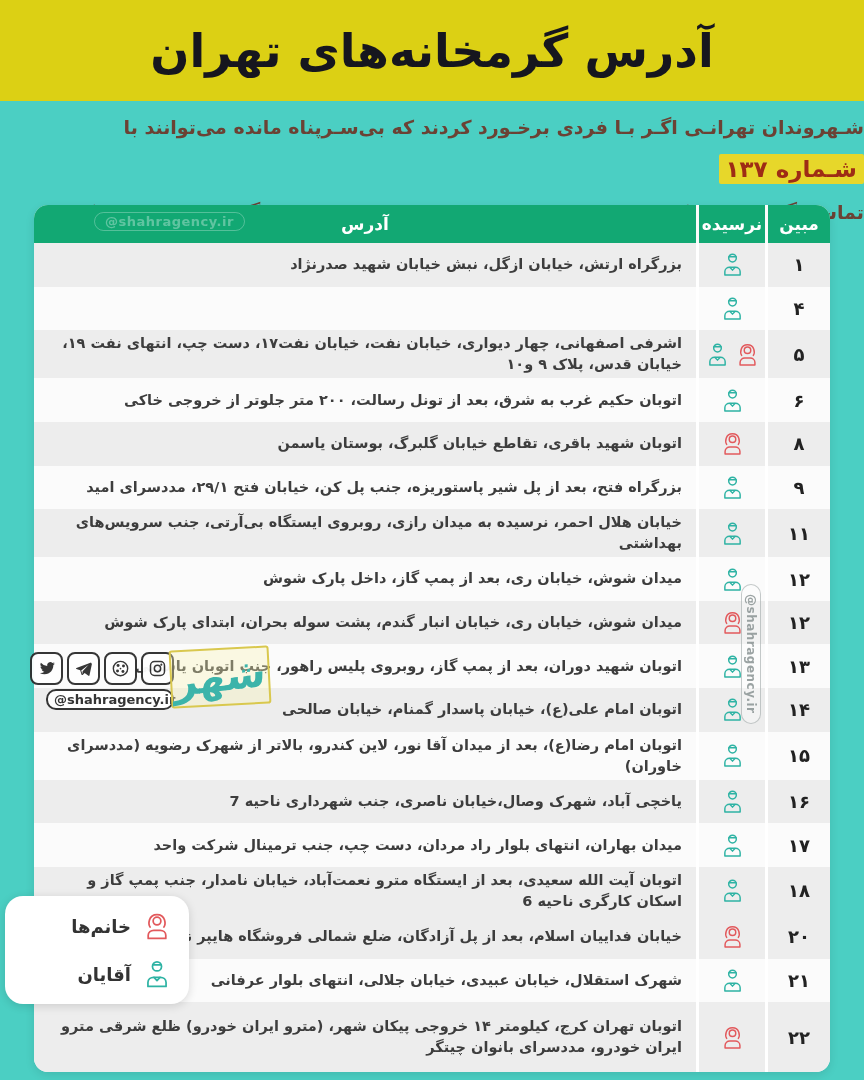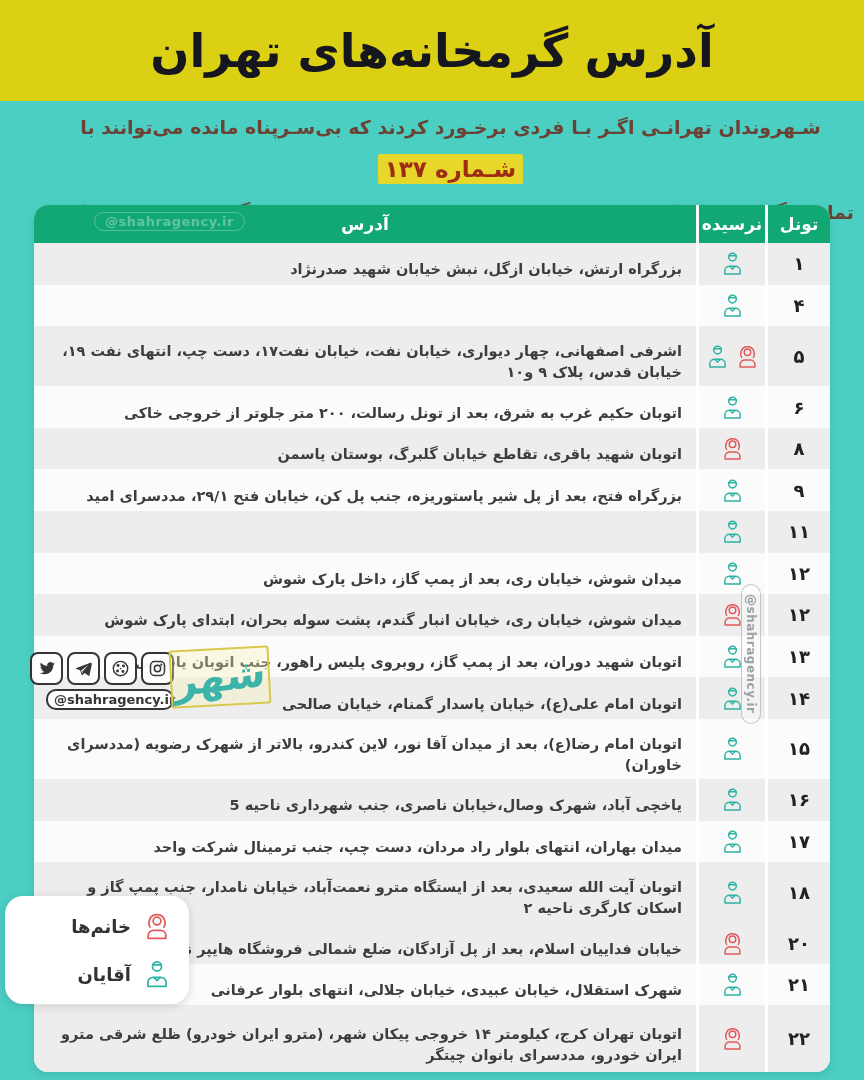--- a/index.html
+++ b/index.html
@@ -13,21 +13,21 @@
   .poster-header{
     position:absolute;top:0;left:0;width:864px;height:101px;
     background:#dcd014;display:flex;align-items:center;justify-content:center;
   }
   .poster-title{
     font-size:46px;font-weight:900;color:#16161e;letter-spacing:0;
   }
   
   .intro{
     position:absolute;top:106px;right:0;left:0;
-    text-align:center;color:#6b4234;font-weight:700;font-size:19px;line-height:42px;padding-left:37px;
+    text-align:right;color:#6b4234;font-weight:700;font-size:19px;line-height:42px;padding-left:37px;
   }
   .intro .hl{
     background:#e7d72a;color:#9e2c15;font-weight:900;font-size:23px;
     padding:2px 7px;border-radius:2px;
   }
   
   .table-card{
     position:absolute;top:205px;left:34px;width:796px;height:867px;
     background:#fbfbfb;border-radius:14px;overflow:hidden;
     box-shadow:0 3px 10px rgba(0,0,0,.10);
@@ -60,21 +60,21 @@
   .district{
     display:flex;align-items:center;justify-content:center;
     font-size:18px;font-weight:800;color:#222;
   }
   .audience{
     display:flex;align-items:center;justify-content:center;gap:3px;direction:ltr;
   }
   .address{
     display:flex;align-items:center;justify-content:flex-start;
     padding:3px 14px;font-size:14.5px;font-weight:700;color:#3d3d3d;
-    line-height:1.45;text-align:right;margin-top:12px;
+    line-height:1.45;text-align:right;
   }
   .icon{display:inline-flex;width:27px;height:27px;}
   .icon svg{width:100%;height:100%;}
   .icon.male{color:#2eb3a4;}
   .icon.female{color:#e2595c;}
   
   .legend{
     position:absolute;left:5px;top:896px;width:152px;
     background:#ffffff;border-radius:18px;box-shadow:0 2px 10px rgba(0,0,0,.14);
     padding:14px 16px;display:flex;flex-direction:column;gap:16px;z-index:6;text-align:right;
@@ -126,21 +126,21 @@
 <div class="intro">
   <div>
     <span>شـهروندان تهرانـی اگـر بـا فردی برخـورد کردند که بی‌سـرپناه مانده می‌توانند با</span>
     <span class="hl">شـماره ۱۳۷</span>
   </div>
   <div>تماس بگیرند تا مددکاران شهرداری در اسرع وقت این افراد را به گرمخانه‌ها هدایت کنند</div>
 </div>
 
 <div class="table-card">
   <div class="thead">
-    <div class="cell">تونل</div>
+    <div class="cell">مبین</div>
     <div class="sep"></div>
     <div class="cell">نرسیده</div>
     <div class="sep"></div>
     <div class="cell">
       <span>آدرس</span>
       <span class="hdr-watermark">@shahragency.ir</span>
     </div>
   </div>
   <div class="tbody" id="tbody">
   <div class="trow alt">
@@ -274,20 +274,21 @@
               <g fill="none" stroke="currentColor" stroke-width="1.3" stroke-linecap="round" stroke-linejoin="round">
       <circle cx="12" cy="6.3" r="3.4"></circle>
       <path d="M8.9 5.1h6.2"></path>
       <path d="M5.2 21.3v-2.9c0-2.4 2-3.9 4.3-3.9h5c2.3 0 4.3 1.5 4.3 3.9v2.9z"></path>
       <path d="M9.8 14.6l2.2 2.4 2.2-2.4"></path>
     </g>
             </svg>
   </span>
 </div>
     <div class="sep"></div>
+    <div class="cell address">خیابان هلال احمر، نرسیده به میدان رازی، روبروی ایستگاه بی‌آرتی، جنب سرویس‌های بهداشتی</div>
   </div>
 
   <div class="trow">
     <div class="cell district">۱۲</div>
     <div class="sep"></div>
     <div class="cell audience">
   <span class="icon male">
     <svg viewBox="0 0 24 24">
               <g fill="none" stroke="currentColor" stroke-width="1.3" stroke-linecap="round" stroke-linejoin="round">
       <circle cx="12" cy="6.3" r="3.4"></circle>
@@ -386,21 +387,21 @@
               <g fill="none" stroke="currentColor" stroke-width="1.3" stroke-linecap="round" stroke-linejoin="round">
       <circle cx="12" cy="6.3" r="3.4"></circle>
       <path d="M8.9 5.1h6.2"></path>
       <path d="M5.2 21.3v-2.9c0-2.4 2-3.9 4.3-3.9h5c2.3 0 4.3 1.5 4.3 3.9v2.9z"></path>
       <path d="M9.8 14.6l2.2 2.4 2.2-2.4"></path>
     </g>
             </svg>
   </span>
 </div>
     <div class="sep"></div>
-    <div class="cell address">یاخچی آباد، شهرک وصال،خیابان ناصری، جنب شهرداری ناحیه 5</div>
+    <div class="cell address">یاخچی آباد، شهرک وصال،خیابان ناصری، جنب شهرداری ناحیه 7</div>
   </div>
 
   <div class="trow">
     <div class="cell district">۱۷</div>
     <div class="sep"></div>
     <div class="cell audience">
   <span class="icon male">
     <svg viewBox="0 0 24 24">
               <g fill="none" stroke="currentColor" stroke-width="1.3" stroke-linecap="round" stroke-linejoin="round">
       <circle cx="12" cy="6.3" r="3.4"></circle>
@@ -424,21 +425,21 @@
               <g fill="none" stroke="currentColor" stroke-width="1.3" stroke-linecap="round" stroke-linejoin="round">
       <circle cx="12" cy="6.3" r="3.4"></circle>
       <path d="M8.9 5.1h6.2"></path>
       <path d="M5.2 21.3v-2.9c0-2.4 2-3.9 4.3-3.9h5c2.3 0 4.3 1.5 4.3 3.9v2.9z"></path>
       <path d="M9.8 14.6l2.2 2.4 2.2-2.4"></path>
     </g>
             </svg>
   </span>
 </div>
     <div class="sep"></div>
-    <div class="cell address">اتوبان آیت الله سعیدی، بعد از ایستگاه مترو نعمت‌آباد، خیابان نامدار، جنب پمپ گاز و اسکان کارگری ناحیه ۲</div>
+    <div class="cell address">اتوبان آیت الله سعیدی، بعد از ایستگاه مترو نعمت‌آباد، خیابان نامدار، جنب پمپ گاز و اسکان کارگری ناحیه 6</div>
   </div>
 
 
   <div class="trow alt">
     <div class="cell district">۲۰</div>
     <div class="sep"></div>
     <div class="cell audience">
   <span class="icon female">
     <svg viewBox="0 0 24 24">
               <g fill="none" stroke="currentColor" stroke-width="1.3" stroke-linecap="round" stroke-linejoin="round">

